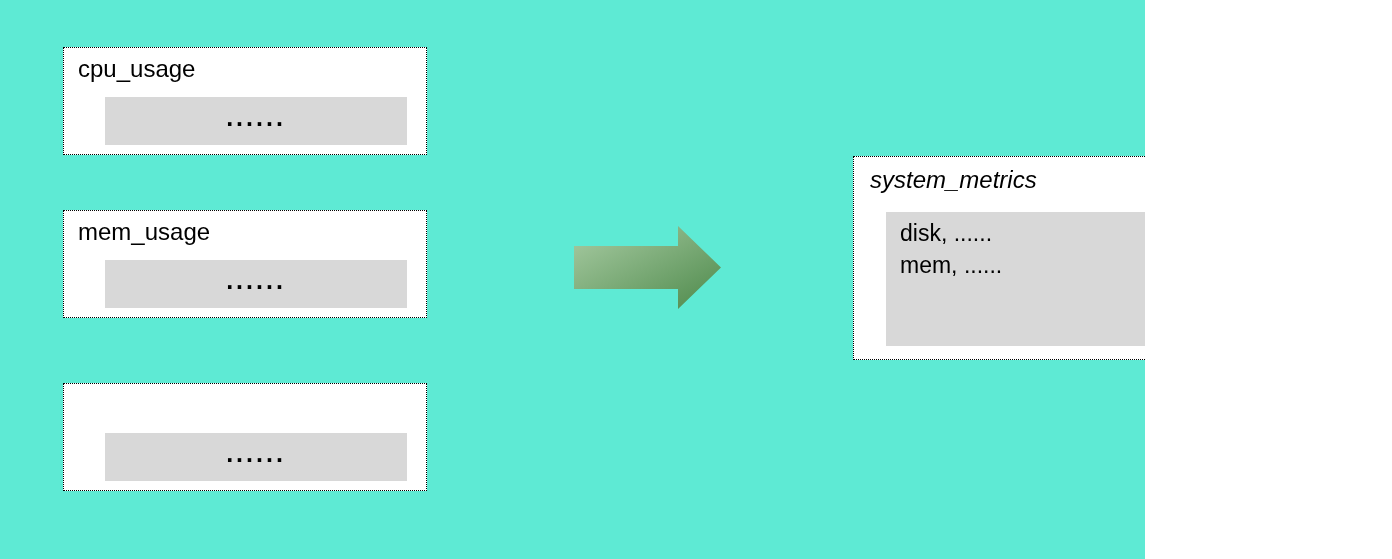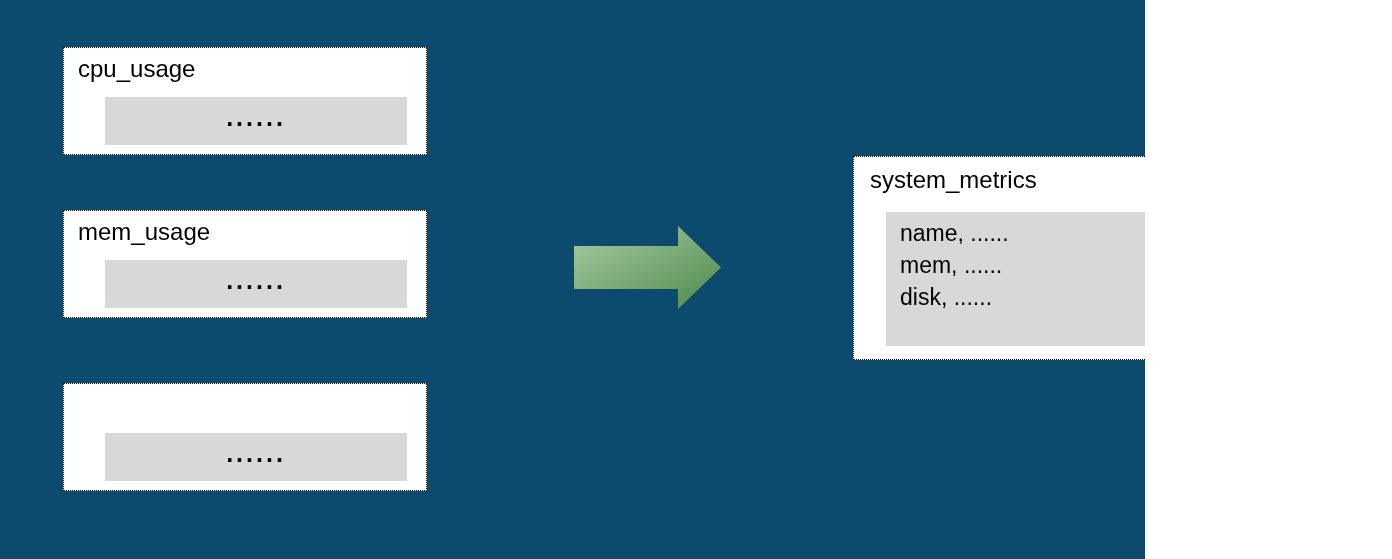--- a/index.html
+++ b/index.html
@@ -6,21 +6,21 @@
     margin: 0;
     padding: 0;
     background: #ffffff;
     font-family: "Liberation Sans", sans-serif;
     color: #000000;
   }
   .stage {
     position: relative;
     width: 1145px;
     height: 559px;
-    background: #0c4a6e;
+    background: #5eead4;
     overflow: hidden;
   }
   .dotted-box {
     position: absolute;
     border: 1px dotted #000000;
     background: #ffffff;
     box-sizing: border-box;
   }
   .src-box {
     left: 63px;
@@ -64,20 +64,21 @@
   }
   .target-box {
     left: 853px;
     top: 156px;
     width: 490px;
     height: 204px;
   }
   .target-box .box-title {
     left: 16px;
     top: 9px;
+    font-style: italic;
   }
   .target-body {
     position: absolute;
     left: 32px;
     top: 55px;
     width: 448px;
     height: 134px;
     background: #d8d8d8;
     padding: 5px 0 0 14px;
     box-sizing: border-box;
@@ -119,19 +120,18 @@
         <stop offset="0" stop-color="#a9cca4"></stop>
         <stop offset="1" stop-color="#4d894a"></stop>
       </linearGradient>
     </defs>
     <polygon points="0,20 104,20 104,0 147,41.5 104,83 104,63 0,63" fill="url(#arrowGrad)"></polygon>
   </svg>
 
   <div class="dotted-box target-box">
     <div class="box-title">system_metrics</div>
     <div class="target-body">
-      <div class="target-row">name, ......</div>
+      <div class="target-row">disk, ......</div>
       <div class="target-row">mem, ......</div>
-      <div class="target-row">disk, ......</div>
     </div>
   </div>
 
 </div>
 
 </body></html>

